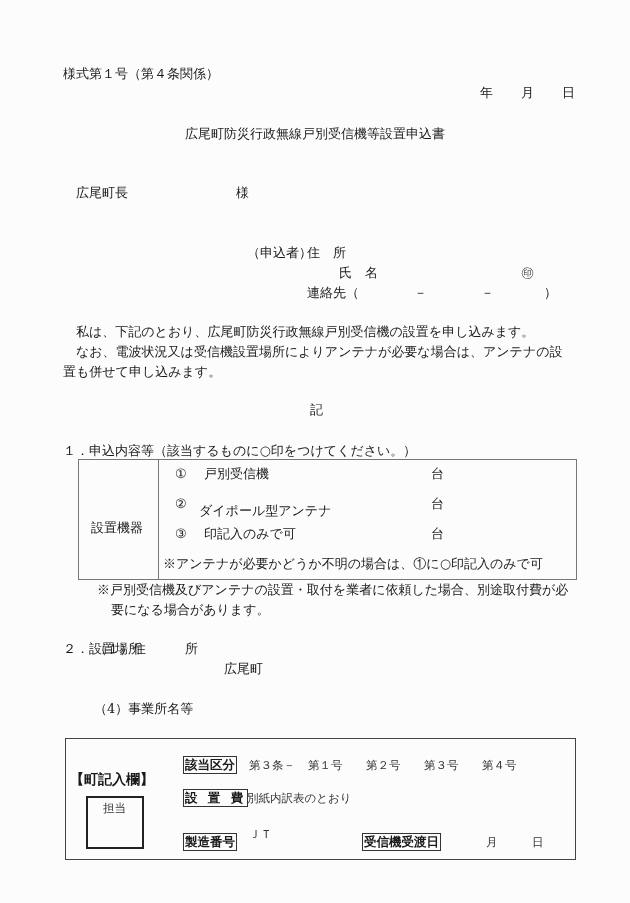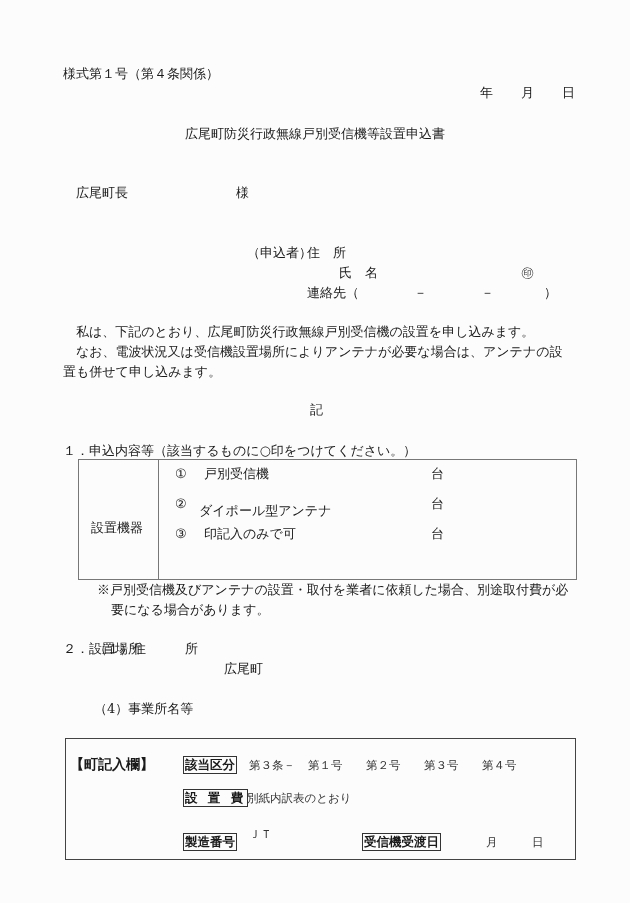--- a/index.html
+++ b/index.html
@@ -50,33 +50,37 @@
   <div class="t" style="left:352px;top:6px;">台</div>
 
   <div class="t" style="left:96px;top:36px;">②</div>
   <div class="t" style="left:120px;top:36px;margin-top:7px;">ダイポール型アンテナ</div>
   <div class="t" style="left:352px;top:36px;">台</div>
 
   <div class="t" style="left:96px;top:66px;">③</div>
   <div class="t" style="left:125px;top:66px;">印記入のみで可</div>
   <div class="t" style="left:352px;top:66px;">台</div>
 
+  <div class="t" style="left:84px;top:96px;">※アンテナが必要かどうか不明の場合は、①に○印記入のみで可</div>
 </div>
 
 <div class="t" style="left:97px;top:582px;">※戸別受信機及びアンテナの設置・取付を業者に依頼した場合、別途取付費が必</div>
 <div class="t" style="left:111px;top:602px;">要になる場合があります。</div>
 
 <div class="t" style="left:63px;top:641px;">２．設置場所</div>
 <div class="t" style="left:94px;top:641px;">（１）住　　　所</div>
 <div class="t" style="left:224px;top:661px;">広尾町</div>
 <div class="t" style="left:94px;top:701px;">（4）事業所名等</div>
 
 <div class="box" style="left:65px;top:738px;width:511px;height:122px;border:1.5px solid #444;">
-  <div class="t sans" style="left:4px;top:17px;font-weight:bold;font-size:14px;">【町記入欄】</div>
+  <div class="t sans" style="left:4px;top:32px;font-weight:bold;font-size:14px;">【町記入欄】</div>
 
+  <div class="box" style="left:20px;top:57px;width:58px;height:53px;border:2px solid #222;">
+    <div class="t small" style="left:15px;top:2px;">担当</div>
+  </div>
 
   <div class="lbl" style="left:117px;top:17px;">該当区分</div>
   <div class="t small" style="left:183px;top:18px;">第３条－</div>
   <div class="t small" style="left:242px;top:18px;">第１号</div>
   <div class="t small" style="left:300px;top:18px;">第２号</div>
   <div class="t small" style="left:358px;top:18px;">第３号</div>
   <div class="t small" style="left:416px;top:18px;">第４号</div>
 
   <div class="lbl" style="left:117px;top:50px;letter-spacing:3px;">設 置 費</div>
   <div class="t small" style="left:181px;top:51px;">別紙内訳表のとおり</div>

